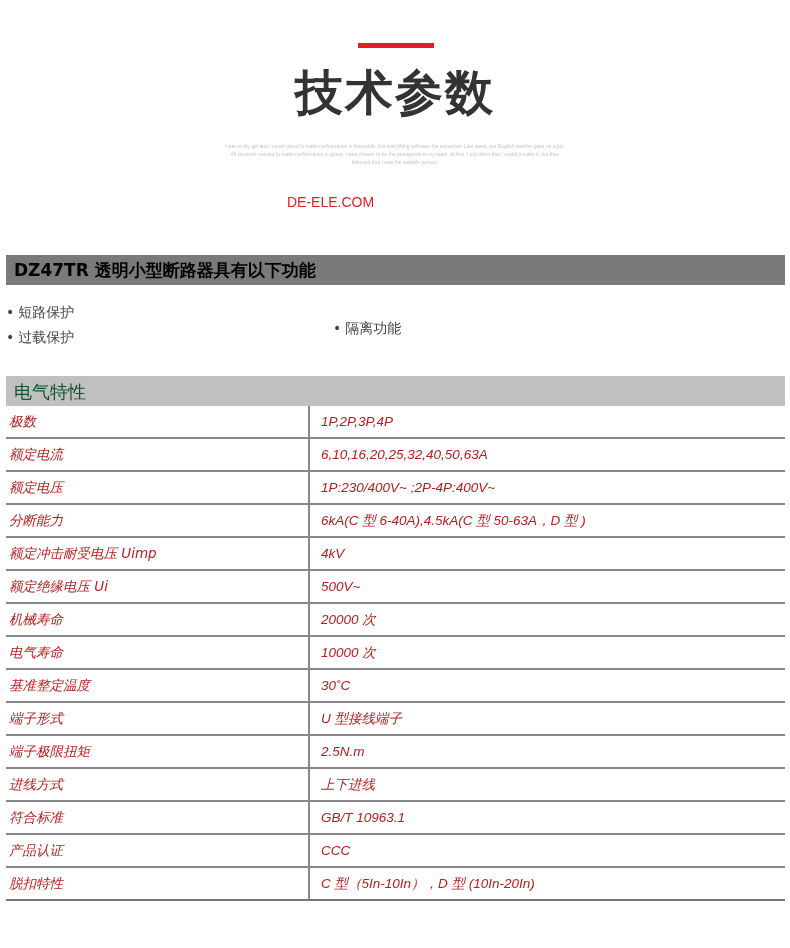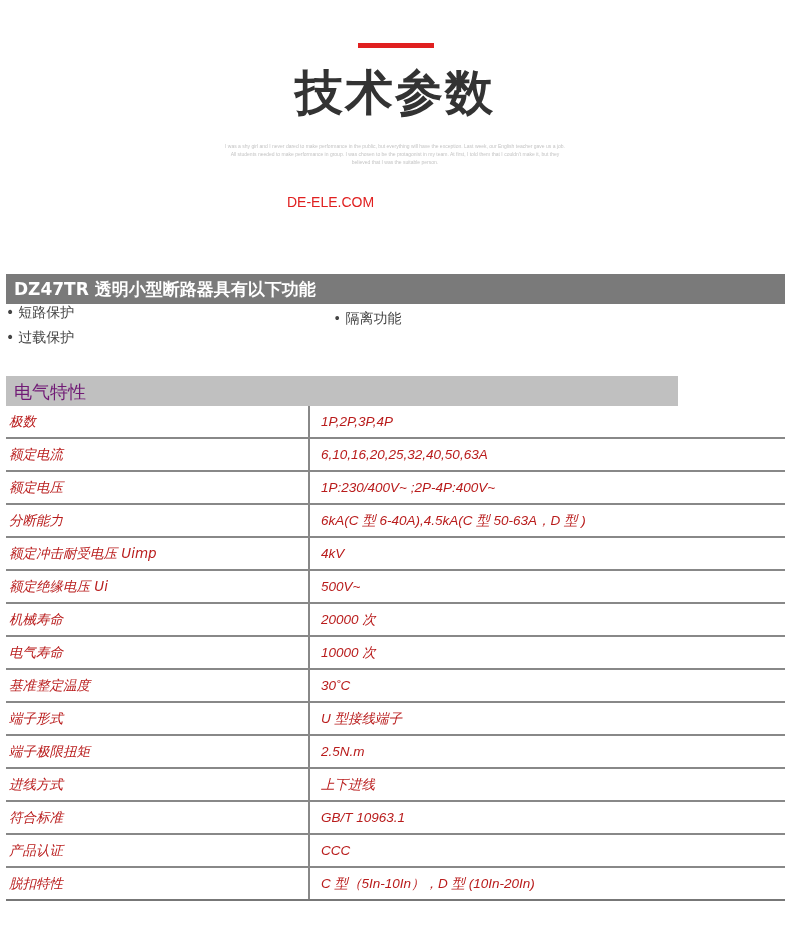--- a/index.html
+++ b/index.html
@@ -1,46 +1,46 @@
 <!DOCTYPE html>
 <html><head>
 <meta charset="utf-8">
 <style>
   html, body { margin: 0; padding: 0; background: #ffffff; }
   body { width: 790px; height: 948px; position: relative; overflow: hidden; font-family: "DejaVu Sans", "Liberation Sans", sans-serif; color: #333; }
   .red-bar { position: absolute; left: 358px; top: 43px; width: 76px; height: 5px; background: #e02020; }
   .page-title { position: absolute; left: 0; top: 60px; width: 790px; text-align: center; font-size: 48px; font-weight: bold; color: #333333; letter-spacing: 2px; line-height: 64px; }
   .blurb { position: absolute; left: 225px; top: 142px; width: 340px; text-align: center; font-family: "Liberation Sans", sans-serif; font-size: 5px; line-height: 8px; color: #c4c4c4; }
   .site { position: absolute; left: 0; top: 194px; width: 661px; text-align: center; font-family: "Liberation Sans", sans-serif; font-size: 14px; color: #e02020; }
-  .func-header { position: absolute; left: 6px; top: 255px; width: 779px; height: 30px; background: #7a7a7a; color: #ffffff; font-size: 17px; font-weight: bold; line-height: 30px; padding-left: 8px; box-sizing: border-box; margin-top: 19px; }
+  .func-header { position: absolute; left: 6px; top: 255px; width: 779px; height: 30px; background: #7a7a7a; color: #000000; font-size: 17px; font-weight: bold; line-height: 30px; padding-left: 8px; box-sizing: border-box; }
   .func-list { position: absolute; left: 6px; top: 304px; width: 779px; font-size: 14px; color: #444; }
   .func-item { position: absolute; white-space: nowrap; }
   .func-item .dot { margin-right: 4px; }
-  .spec-header { position: absolute; left: 6px; top: 376px; width: 672px; height: 30px; background: #c0c0c0; color: #701a75; font-size: 18px; line-height: 32px; padding-left: 8px; box-sizing: border-box; }
+  .spec-header { position: absolute; left: 6px; top: 376px; width: 779px; height: 30px; background: #c0c0c0; color: #14532d; font-size: 18px; line-height: 32px; padding-left: 8px; box-sizing: border-box; }
   .spec-table { position: absolute; left: 6px; top: 406px; width: 779px; border-collapse: collapse; font-size: 13.5px; color: #b91c1c; font-style: italic; }
   .spec-table td { height: 31px; padding: 0 0 0 3px; border-bottom: 2px solid #888; vertical-align: middle; }
   .spec-table td.k { width: 299px; border-right: 2px solid #888; }
   .spec-table td.v { padding-left: 11px; font-family: "Liberation Sans", sans-serif; margin-left: 40px; }
   .spec-table tr.last td { border-bottom: 2px solid #777; }
   sup { font-size: 8px; }
 </style>
 </head>
 <body>
 
 <div class="red-bar"></div>
 <div class="page-title">技术参数</div>
 <div class="blurb">I was a shy girl and I never dared to make performance in the public, but everything will have the exception. Last week, our English teacher gave us a job. All students needed to make performance in group. I was chosen to be the protagonist in my team. At first, I told them that I couldn't make it, but they believed that I was the suitable person.</div>
 <div class="site">DE-ELE.COM</div>
 
 <div class="func-header">DZ47TR 透明小型断路器具有以下功能</div>
 <div class="func-list">
   <div class="func-item" style="left:0;top:0;">
     <span class="dot">•</span><span>短路保护</span>
   </div>
-  <div class="func-item" style="left:327px;top:6px;font-family:Liberation Mono, monospace;">
+  <div class="func-item" style="left:327px;top:16px;">
     <span class="dot">•</span><span>隔离功能</span>
   </div>
   <div class="func-item" style="left:0;top:25px;">
     <span class="dot">•</span><span>过载保护</span>
   </div>
 </div>
 
 <div class="spec-header">电气特性</div>
 <table class="spec-table">
   <tbody id="spec-body">

